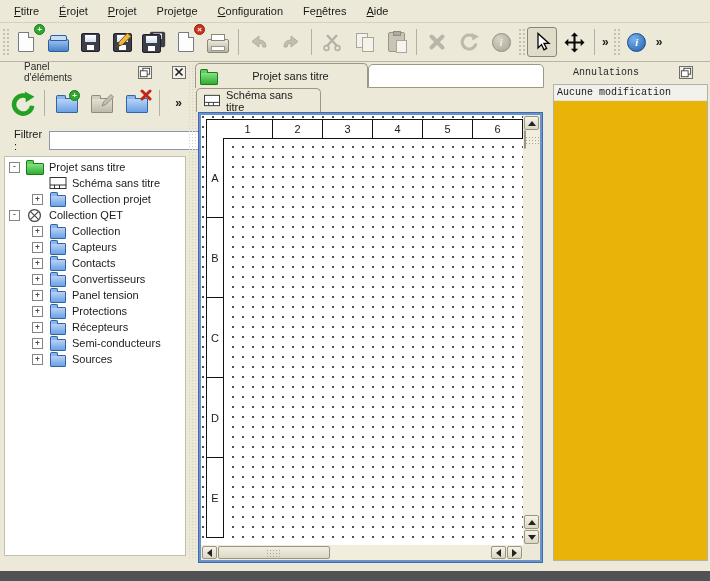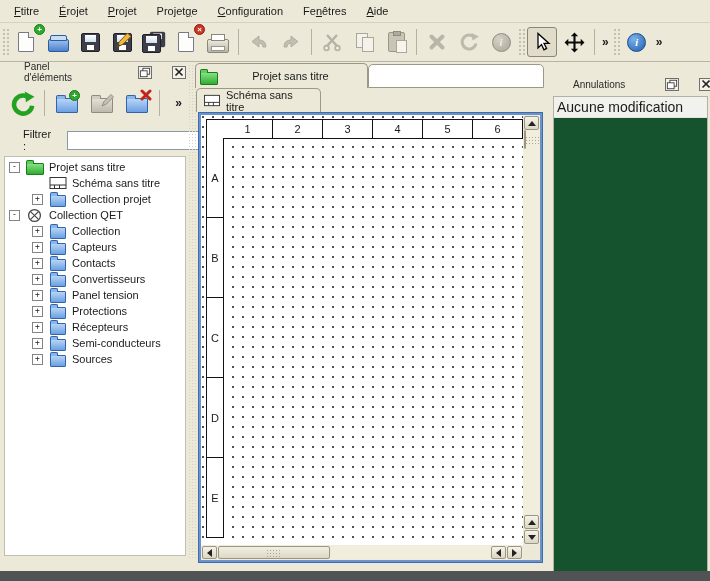--- a/index.html
+++ b/index.html
@@ -71,21 +71,21 @@
 
   
   .dock-title{display:flex;align-items:center;gap:20px;height:16px;padding:0 2px;font-size:10px;color:#2a2a2a;}
   .tgrip{flex:1;height:9px;background:radial-gradient(#ccc7b4 30%,transparent 34%) 0 0/4px 3px;}
   .dbtn{width:14px;height:13px;border:1px solid #6f6f6f;background:#f4f1e6;display:flex;align-items:center;
         justify-content:center;flex:none;box-sizing:border-box;}
 
   #left-dock{position:absolute;left:2px;top:64px;width:186px;height:494px;}
   #lp-tools{position:absolute;left:0;top:20px;width:186px;height:38px;display:flex;align-items:center;gap:3px;padding:0 4px;box-sizing:border-box;}
   .ptbtn{width:32px;height:30px;display:flex;align-items:center;justify-content:center;position:relative;flex:none;}
-  #lp-filter{position:absolute;left:0;top:64px;width:186px;height:24px;display:flex;align-items:center;gap:16px;padding:0 5px;box-sizing:border-box;font-size:11px;}
+  #lp-filter{position:absolute;left:0;top:64px;width:186px;height:24px;display:flex;align-items:center;gap:7px;padding:0 5px;box-sizing:border-box;font-size:11px;}
   #filter-input{flex:1;height:19px;border:1px solid #8a98a8;background:#fff;font:11px "Liberation Sans",sans-serif;padding:1px 3px;box-sizing:border-box;}
   #tree{position:absolute;left:2px;top:92px;width:182px;height:400px;background:#fff;border:1px solid #c2beae;
         box-sizing:border-box;overflow:hidden;padding-top:2px;}
   .trow{height:16px;display:flex;align-items:center;font-size:11px;white-space:nowrap;}
   .lvl0{padding-left:4px;}
   .lvl1{padding-left:27px;}
   .exp{width:9px;height:9px;border:1px solid #848484;background:#fff;flex:none;margin-right:5px;
        font:8px/8px "DejaVu Sans Mono",monospace;text-align:center;color:#222;box-sizing:content-box;}
   .exp.hid{visibility:hidden;}
   .ticon{width:19px;display:flex;justify-content:center;flex:none;margin-right:5px;}
@@ -145,23 +145,23 @@
   .sthumb.v{height:100%;width:15px;}
   .sthumb::after{content:"";position:absolute;inset:0;margin:auto;width:16px;height:8px;
           background:radial-gradient(#aaa595 30%,transparent 34%) 0 0/3px 3px;}
   .tri{width:0;height:0;}
   .tri.up{border-left:4px solid transparent;border-right:4px solid transparent;border-bottom:5px solid #222;}
   .tri.down{border-left:4px solid transparent;border-right:4px solid transparent;border-top:5px solid #222;}
   .tri.left{border-top:4px solid transparent;border-bottom:4px solid transparent;border-right:5px solid #222;}
   .tri.right{border-top:4px solid transparent;border-bottom:4px solid transparent;border-left:5px solid #222;}
 
   
-  #right-dock{position:absolute;left:551px;top:76px;width:159px;height:497px;}
-  #undo-list{position:absolute;left:2px;top:20px;right:2px;bottom:0;background:#14532d;border:1px solid #b5b1a2;
-             box-sizing:border-box;font-size:14px;}
+  #right-dock{position:absolute;left:551px;top:64px;width:159px;height:497px;font-family:Liberation Mono, monospace;}
+  #undo-list{position:absolute;left:2px;top:20px;right:2px;bottom:0;background:#eab308;border:1px solid #b5b1a2;
+             box-sizing:border-box;font-size:10px;}
   .ulist-item{padding:2px 3px;background:#f1f1ee;border-bottom:1px solid #e4e4df;}
 
   #bottom-band{position:absolute;left:0;top:571px;width:710px;height:10px;background:#515254;}
 </style>
 </head>
 <body>
 
 <div id="window">
 
   <div id="menubar">

